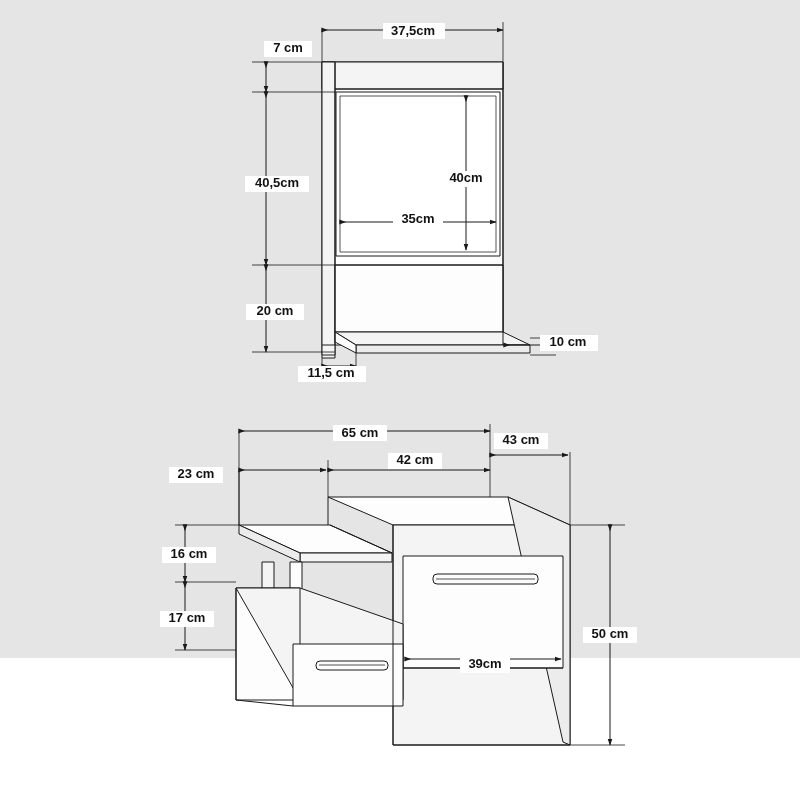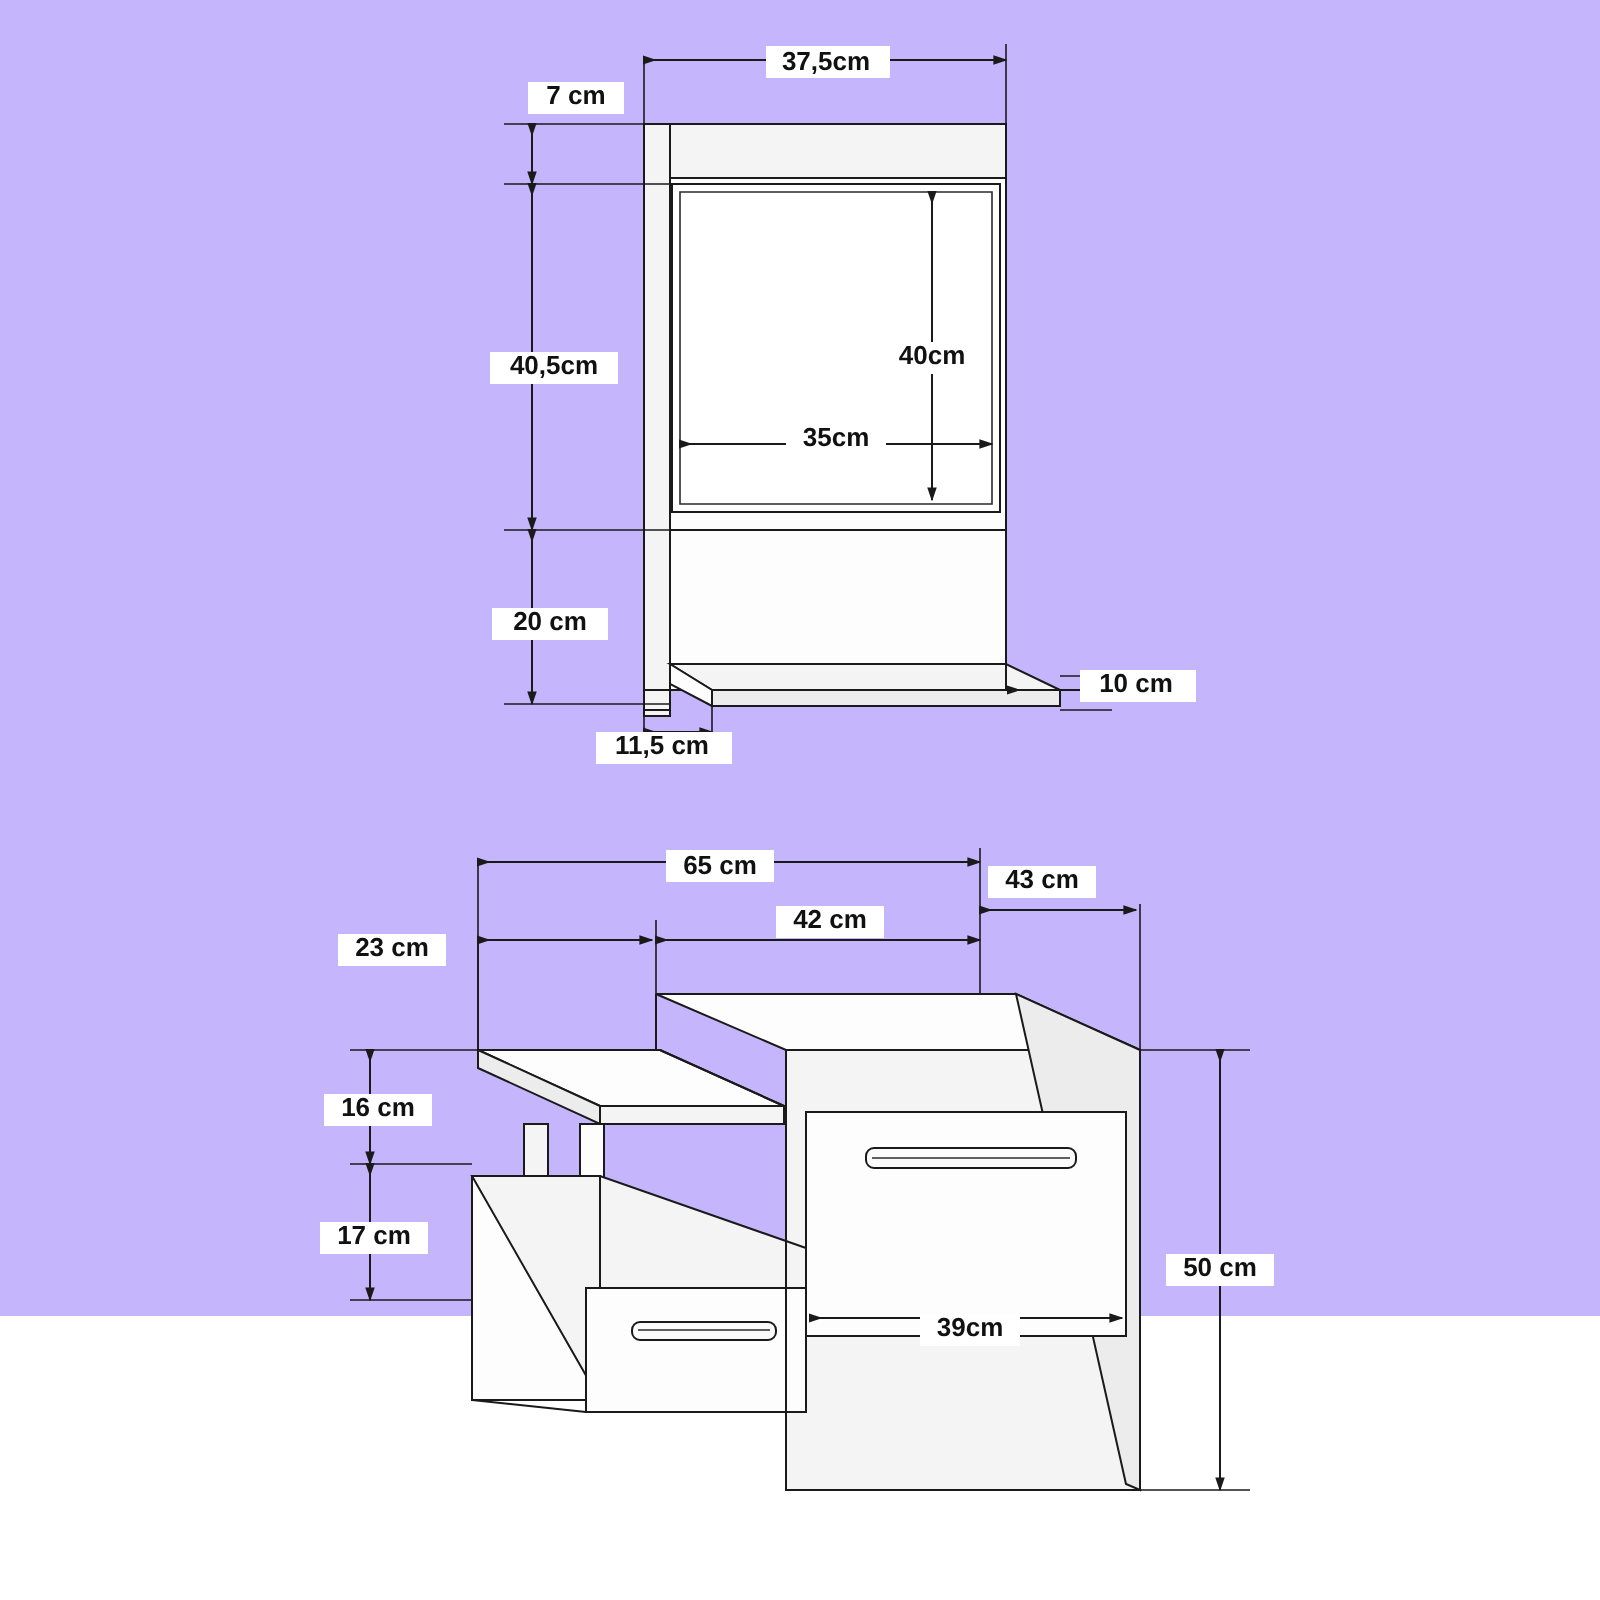--- a/index.html
+++ b/index.html
@@ -11,21 +11,21 @@
     width: 800px;
     height: 800px;
     font-family: "Liberation Sans", sans-serif;
     color: #1a1a1a;
     overflow: hidden;
   }
   #stage {
     position: relative;
     width: 800px;
     height: 658px;
-    background: #c4b5fd;
+    background: #e5e5e5;
   }
   svg.diagram {
     position: absolute;
     left: 0;
     top: 0;
     width: 800px;
     height: 800px;
   }
   .ln {
     stroke: #1a1a1a;

